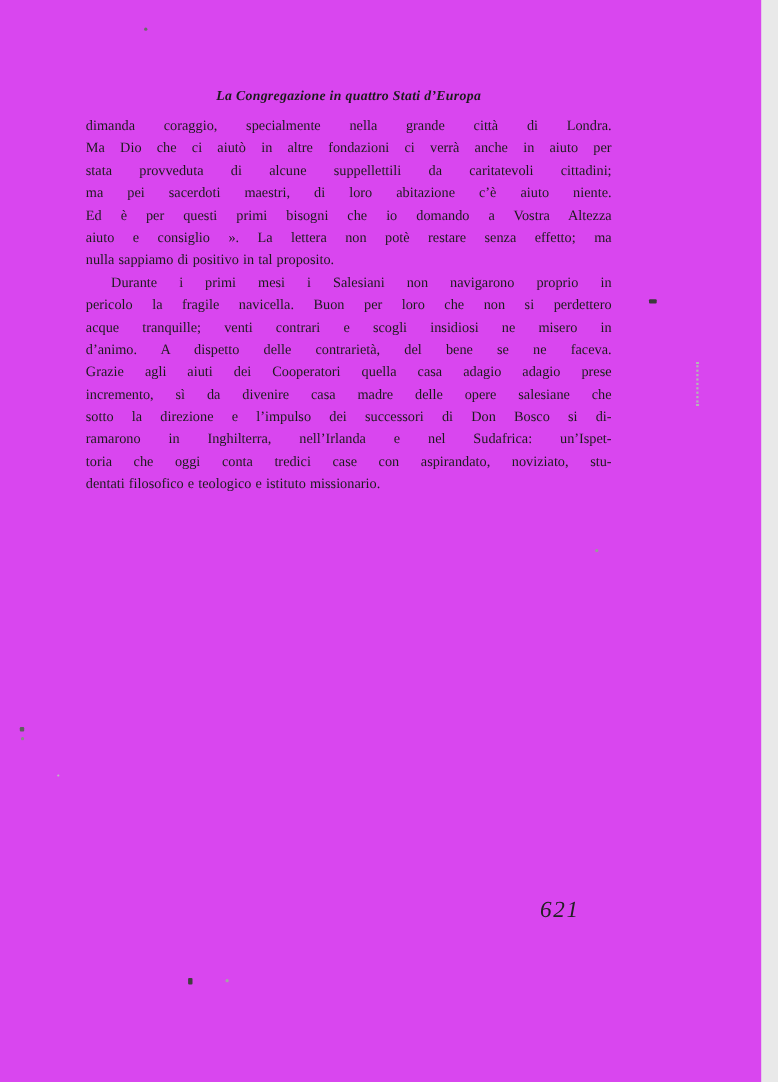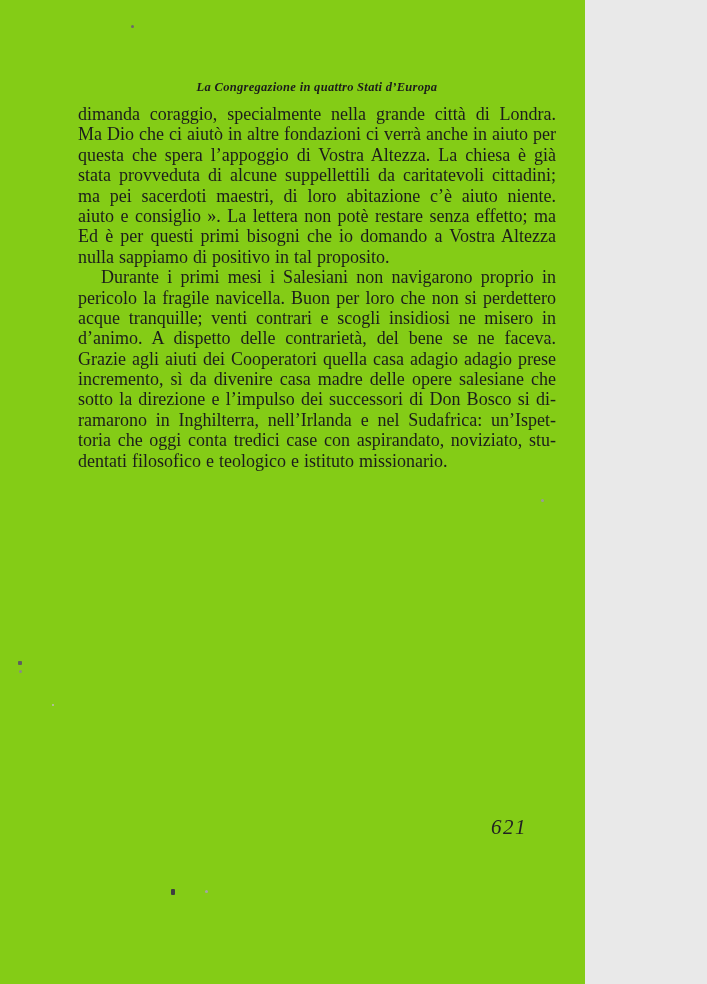--- a/index.html
+++ b/index.html
@@ -7,44 +7,44 @@
     padding: 0;
   }
   body {
     width: 707px;
     height: 984px;
     background: #e9e9e9;
     font-family: "Liberation Serif", "DejaVu Serif", serif;
   }
   .page {
     position: relative;
-    width: 585px;
+    width: 692px;
     height: 984px;
-    background: #84cc16;
+    background: #d946ef;
     overflow: hidden;
     color: #1c1c1c;
   }
   .running-header {
     position: absolute;
     top: 80px;
     left: 78px;
     width: 478px;
     text-align: center;
     font-style: italic;
     font-weight: 600;
     font-size: 12.5px;
     letter-spacing: 0.3px;
     color: #1b1b1b;
   }
   .body-text {
     position: absolute;
     top: 104px;
     left: 78px;
     width: 478px;
-    font-size: 18px;
+    font-size: 13px;
     line-height: 20.4px;
     color: #1c1c1c;
   }
   .line {
     height: 20.4px;
     text-align: justify;
     text-align-last: justify;
     word-spacing: 0.5px;
   }
   .line.para-end {
@@ -81,25 +81,24 @@
 </head>
 <body>
 
 <div class="page">
 
   <div class="running-header">La Congregazione in quattro Stati d’Europa</div>
 
   <div class="body-text">
       <div class="line">dimanda coraggio, specialmente nella grande città di Londra.</div>
       <div class="line">Ma Dio che ci aiutò in altre fondazioni ci verrà anche in aiuto per</div>
-      <div class="line">questa che spera l’appoggio di Vostra Altezza. La chiesa è già</div>
       <div class="line">stata provveduta di alcune suppellettili da caritatevoli cittadini;</div>
       <div class="line">ma pei sacerdoti maestri, di loro abitazione c’è aiuto niente.</div>
+      <div class="line">Ed è per questi primi bisogni che io domando a Vostra Altezza</div>
       <div class="line">aiuto e consiglio ». La lettera non potè restare senza effetto; ma</div>
-      <div class="line">Ed è per questi primi bisogni che io domando a Vostra Altezza</div>
       <div class="line para-end">nulla sappiamo di positivo in tal proposito.</div>
       <div class="line indent">Durante i primi mesi i Salesiani non navigarono proprio in</div>
       <div class="line">pericolo la fragile navicella. Buon per loro che non si perdettero</div>
       <div class="line">acque tranquille; venti contrari e scogli insidiosi ne misero in</div>
       <div class="line">d’animo. A dispetto delle contrarietà, del bene se ne faceva.</div>
       <div class="line">Grazie agli aiuti dei Cooperatori quella casa adagio adagio prese</div>
       <div class="line">incremento, sì da divenire casa madre delle opere salesiane che</div>
       <div class="line">sotto la direzione e l’impulso dei successori di Don Bosco si di-</div>
       <div class="line">ramarono in Inghilterra, nell’Irlanda e nel Sudafrica: un’Ispet-</div>
       <div class="line">toria che oggi conta tredici case con aspirandato, noviziato, stu-</div>

